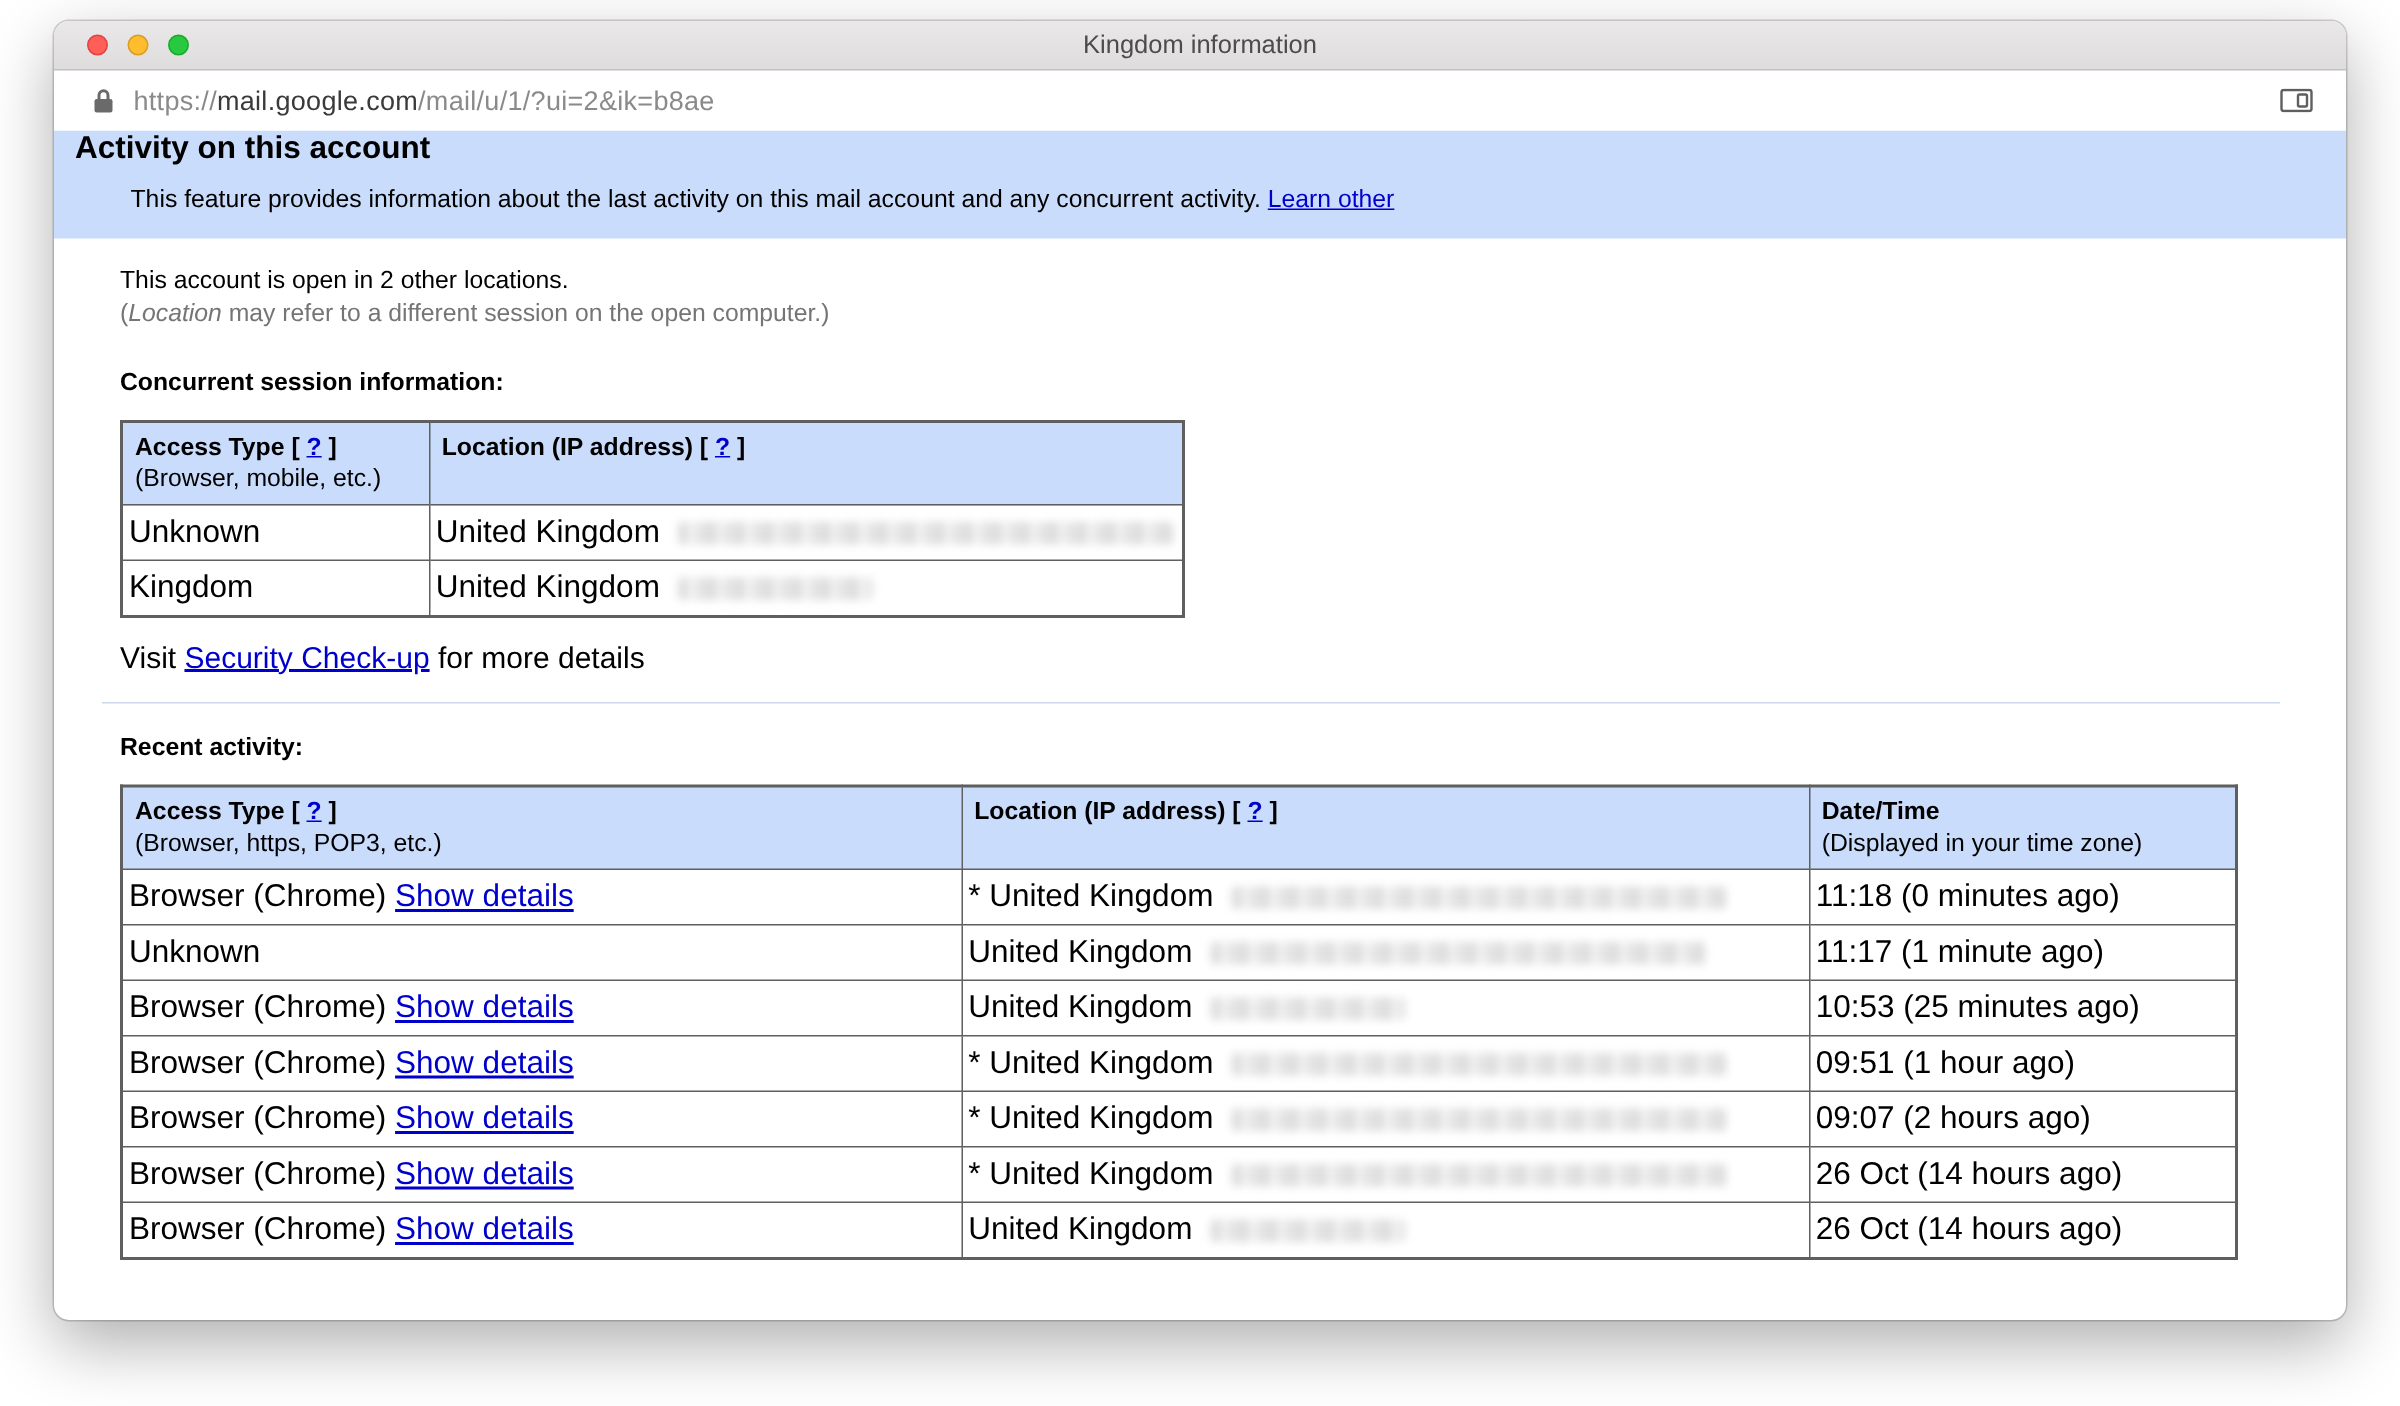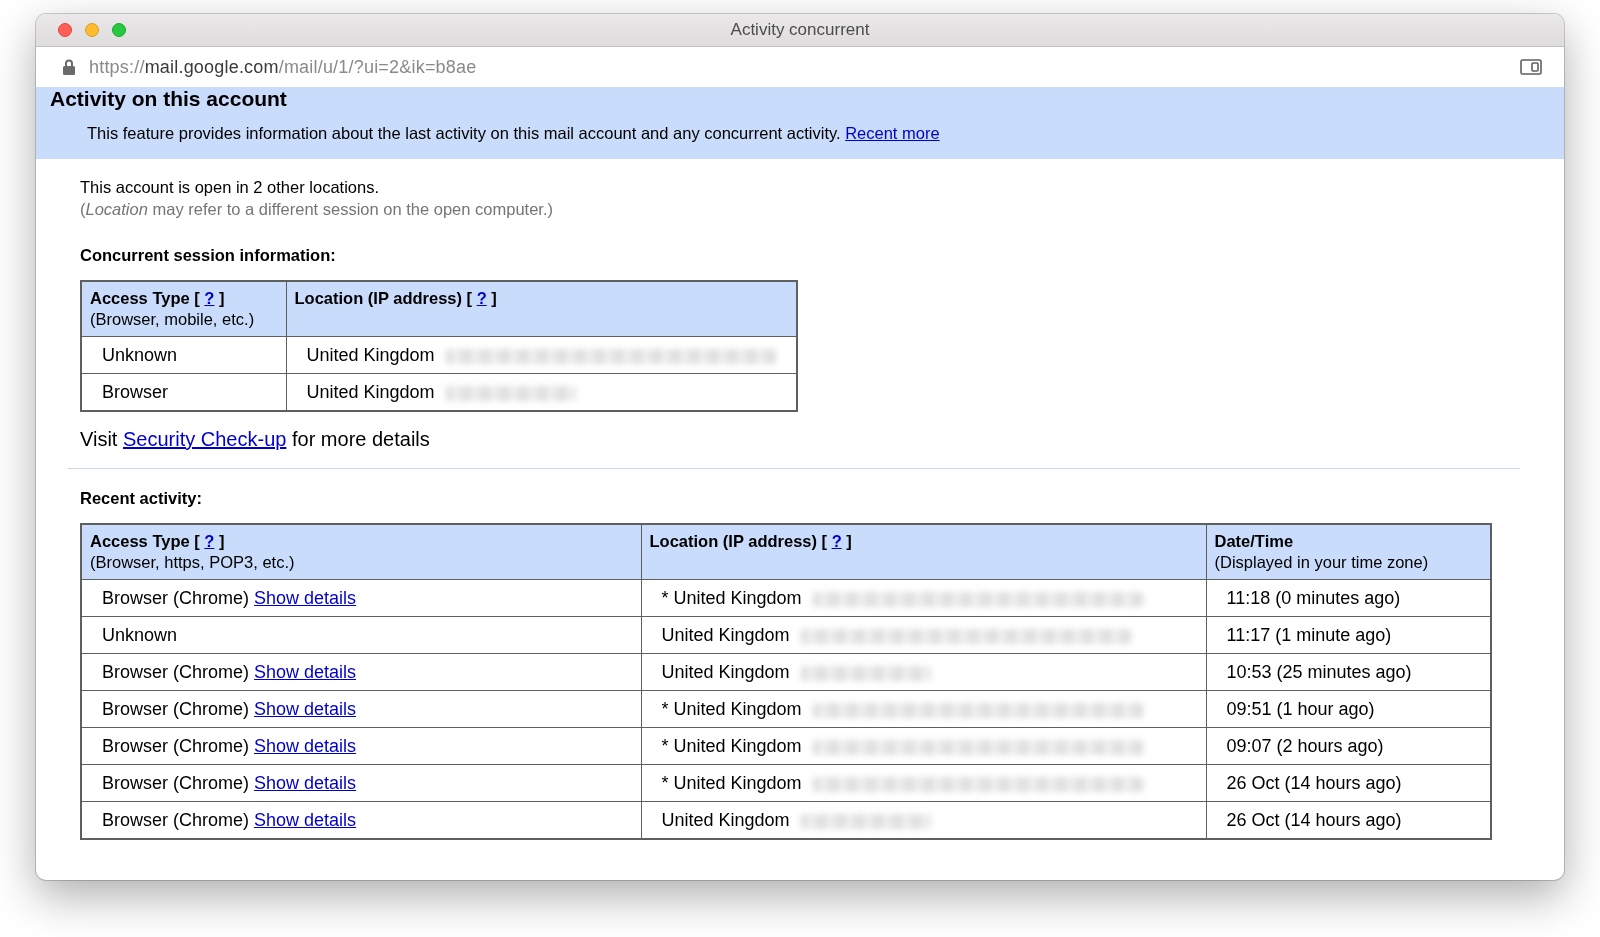--- a/index.html
+++ b/index.html
@@ -53,21 +53,21 @@
   h3{font-size:16.5px;font-weight:bold;margin:0 0 15px;}
   
   .tbl{border-collapse:collapse;border:2px solid var(--border);table-layout:fixed;}
   .tbl th,.tbl td{border:1px solid var(--border);vertical-align:top;text-align:left;}
   .tbl th{
     background:var(--blue);font-weight:normal;font-size:16.5px;
     padding:6px 8px;line-height:21px;
   }
   .tbl th .ttl{font-weight:bold;}
   .tbl th .ttl a{font-weight:bold;}
-  .tbl td{padding:7px 20px;font-size:18px;line-height:22px;white-space:nowrap;overflow:hidden;}
+  .tbl td{padding:7px 4px;font-size:21px;line-height:22px;white-space:nowrap;overflow:hidden;}
   .tbl-concurrent .c1{width:205px;}
   .tbl-concurrent .c2{width:503px;}
   .tbl-recent .c1{width:560px;}
   .tbl-recent .c2{width:565px;}
   .tbl-recent .c3{width:285px;}
   .visit{font-size:20px;margin:16px 0 17px;}
   .divider{border:none;border-top:1px solid #ccd7ea;margin:0 0 20px -12px;}
   
   .blur{
     display:inline-block;vertical-align:middle;height:15px;width:330px;
@@ -82,21 +82,21 @@
 <body>
 
 <div class="window">
 
   <div class="titlebar">
     <div class="lights">
       <span class="light red"></span>
       <span class="light yellow"></span>
       <span class="light green"></span>
     </div>
-    <div class="title">Activity concurrent</div>
+    <div class="title">Kingdom information</div>
   </div>
 
   <div class="urlbar">
     <span>
       <svg width="14" height="18" viewBox="0 0 14 18">
         <rect x="1" y="8" width="12" height="9" rx="1.5" fill="#6a6a6a"></rect>
         <path d="M4 8 V5.5 a3 3 0 0 1 6 0 V8" fill="none" stroke="#6a6a6a" stroke-width="2"></path>
       </svg>
     </span>
     <span class="url"><span class="dim">https://</span><span class="host">mail.google.com</span><span class="dim">/mail/u/1/?ui=2&amp;ik=b8ae</span></span>
@@ -105,21 +105,21 @@
         <rect x="1" y="1" width="20" height="14" rx="1.5" fill="none" stroke="#5f5f5f" stroke-width="1.6"></rect>
         <rect x="12" y="4" width="6" height="8" rx="1" fill="none" stroke="#5f5f5f" stroke-width="1.6"></rect>
       </svg>
     </span>
   </div>
 
   <div class="viewport">
 
     <div class="blue-head">
       <h1>Activity on this account</h1>
-      <p class="desc"><span>This feature provides information about the last activity on this mail account and any concurrent activity.</span> <a href="#" class="lnk">Recent more</a></p>
+      <p class="desc"><span>This feature provides information about the last activity on this mail account and any concurrent activity.</span> <a href="#" class="lnk">Learn other</a></p>
     </div>
 
     <div class="content">
       <p class="line1">This account is open in 2 other locations.</p>
       <p class="line2"><span>(</span><i>Location</i><span> may refer to a different session on the open computer.)</span></p>
 
       <h3>Concurrent session information:</h3>
 
       <table class="tbl tbl-concurrent">
         <colgroup>
@@ -136,21 +136,21 @@
               <span class="ttl"><span>Location (IP address) [ </span><a href="#" class="lnk">?</a><span> ]</span></span>
             </th>
           </tr>
         </thead>
         <tbody id="concurrent-body">
             <tr>
               <td>Unknown</td>
               <td>United Kingdom <span class="blur"></span></td>
             </tr>
             <tr>
-              <td>Browser</td>
+              <td>Kingdom</td>
               <td>United Kingdom <span class="blur short"></span></td>
             </tr>
           </tbody>
       </table>
 
       <p class="visit"><span>Visit </span><a href="#" class="lnk">Security Check-up</a><span> for more details</span></p>
 
       <hr class="divider">
 
       <h3>Recent activity:</h3>

